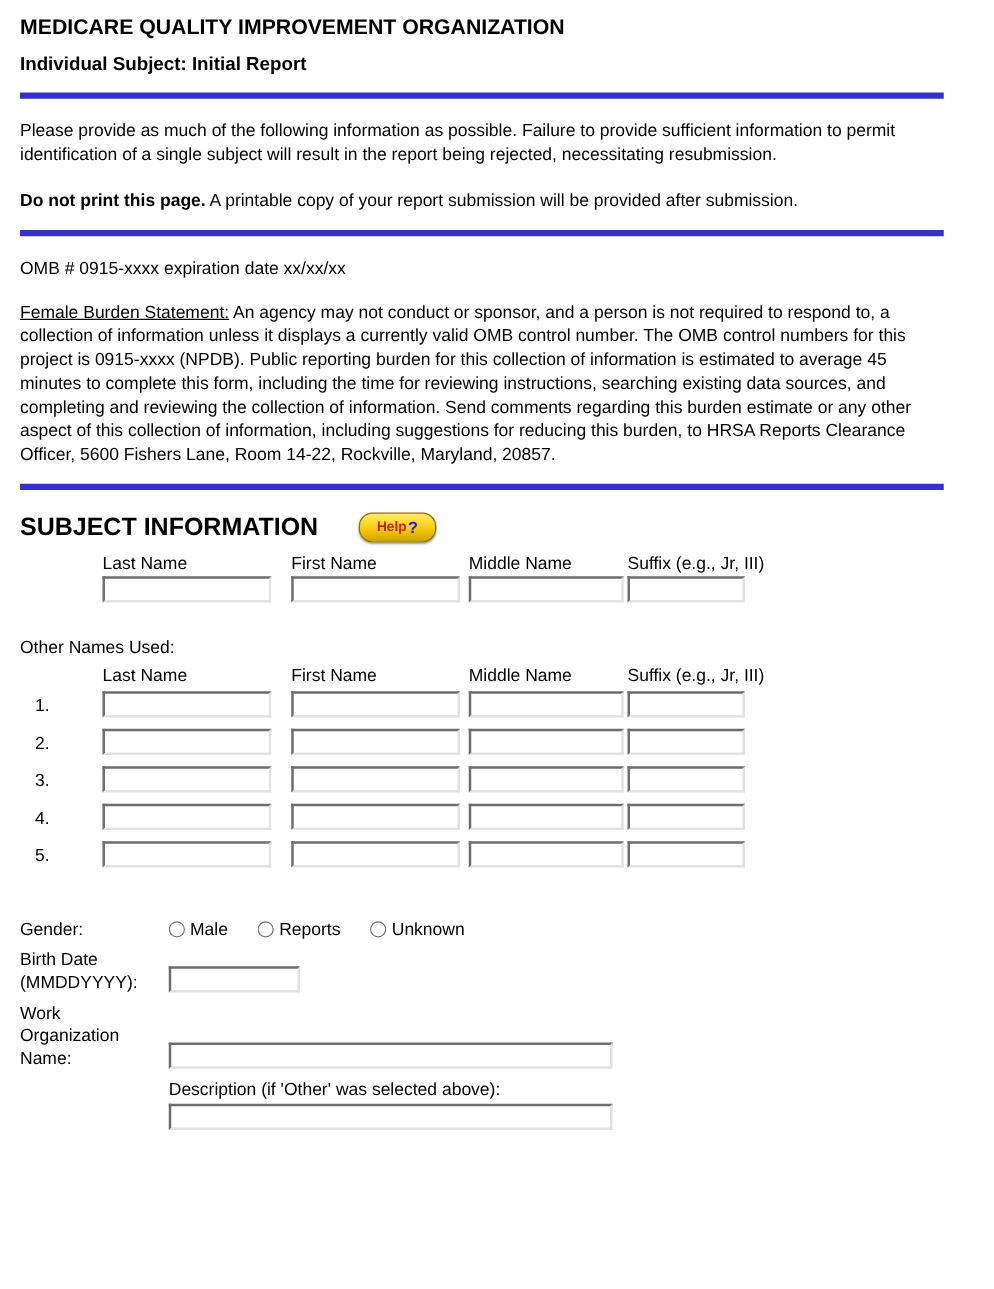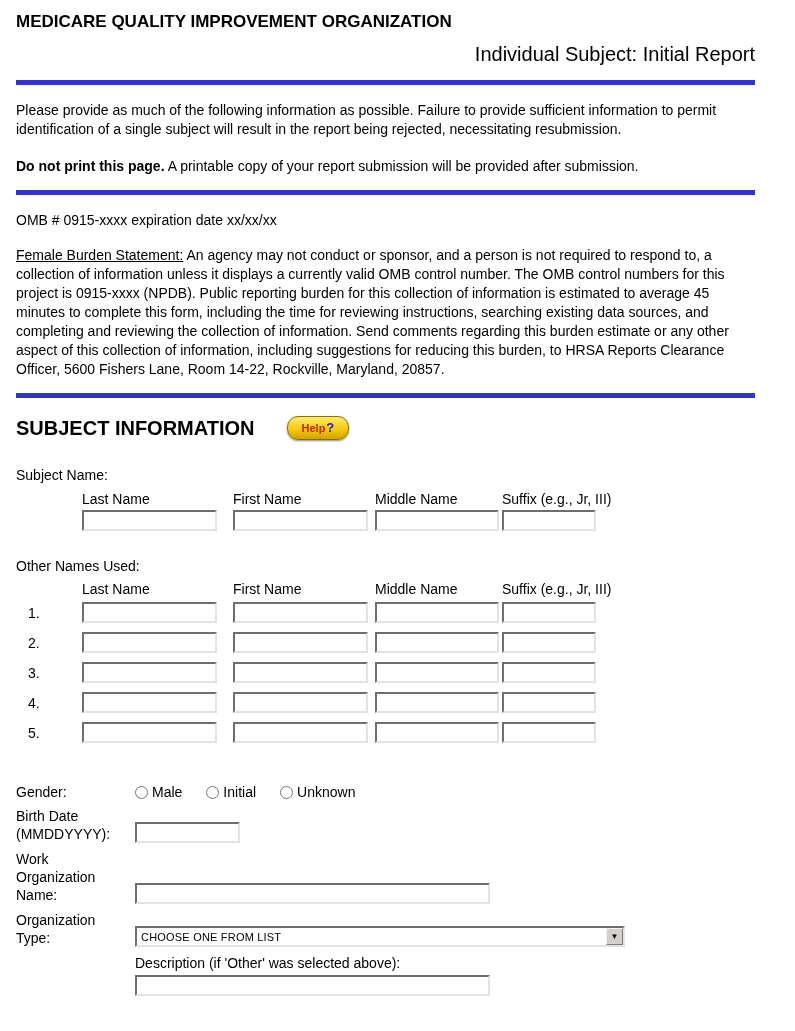--- a/index.html
+++ b/index.html
@@ -6,21 +6,21 @@
   html, body { background: #ffffff; }
   body {
     width: 795px;
     font-family: "Liberation Sans", sans-serif;
     color: #000000;
     padding: 10px 16px 20px 16px;
     font-size: 14px;
   }
   .content { width: 739px; }
   h1 { font-size: 17px; font-weight: bold; margin: 2px 0 0; }
-  h2 { font-size: 20px; font-weight: normal; margin: 11px 0 0; text-align: right; }
+  h2 { font-size: 15px; font-weight: bold; margin: 11px 0 0; }
   .rule { height: 5px; background: #3333CC; margin-top: 14px; width: 739px; }
   p.body-text { margin-top: 16px; line-height: 19px; font-size: 14px; }
   p.body-text b { font-weight: bold; }
   .underline { text-decoration: underline; }
   .section-head { display: flex; align-items: center; gap: 32px; margin-top: 18px; }
   .section-title { font-size: 20px; font-weight: bold; }
   .help-btn {
     display: inline-flex; align-items: center; gap: 1px;
     padding: 3px 14px 4px 14px;
     border-radius: 11px;
@@ -111,21 +111,20 @@
   <div class="rule"></div>
 
   <div class="section-head">
     <span class="section-title">SUBJECT INFORMATION</span>
     <span class="help-btn">
       <span class="help-text">Help</span>
       <span class="help-q">?</span>
     </span>
   </div>
 
-  <div class="group-label">Subject Name:</div>
 
   <div class="name-headers">
     <span class="nc1">Last Name</span>
     <span class="nc2">First Name</span>
     <span class="nc3">Middle Name</span>
     <span class="nc4">Suffix (e.g., Jr, III)</span>
   </div>
 
   <div class="name-row">
     <span class="nc1"><input class="tin w-last" type="text" style=""></span>
@@ -186,21 +185,21 @@
   <div class="fields">
 
     <div class="field-row gender-row">
       <div class="field-label">Gender:</div>
       <label class="radio-opt">
         <input type="radio" name="gender" style="">
         <span>Male</span>
       </label>
       <label class="radio-opt">
         <input type="radio" name="gender" style="">
-        <span>Initial</span>
+        <span>Reports</span>
       </label>
       <label class="radio-opt">
         <input type="radio" name="gender" style="">
         <span>Unknown</span>
       </label>
     </div>
 
     <div class="field-row">
       <div class="field-label">
         <span class="lbl-narrow">Birth Date (MMDDYYYY):</span>
@@ -208,29 +207,20 @@
       <input class="tin birth-input" type="text" style="">
     </div>
 
     <div class="field-row">
       <div class="field-label">
         <span class="lbl-narrow">Work Organization Name:</span>
       </div>
       <input class="tin workorg-input" type="text" style="">
     </div>
 
-    <div class="field-row">
-      <div class="field-label">
-        <span class="lbl-narrow">Organization Type:</span>
-      </div>
-      <div class="fakeselect">
-        <span class="fakeselect-value">CHOOSE ONE FROM LIST</span>
-        <span class="fakeselect-arrow">▼</span>
-      </div>
-    </div>
 
     <div class="desc-block">
       <div class="desc-label">Description (if 'Other' was selected above):</div>
       <input class="tin desc-input" type="text" style="">
     </div>
 
   </div>
 
 </div>
 

